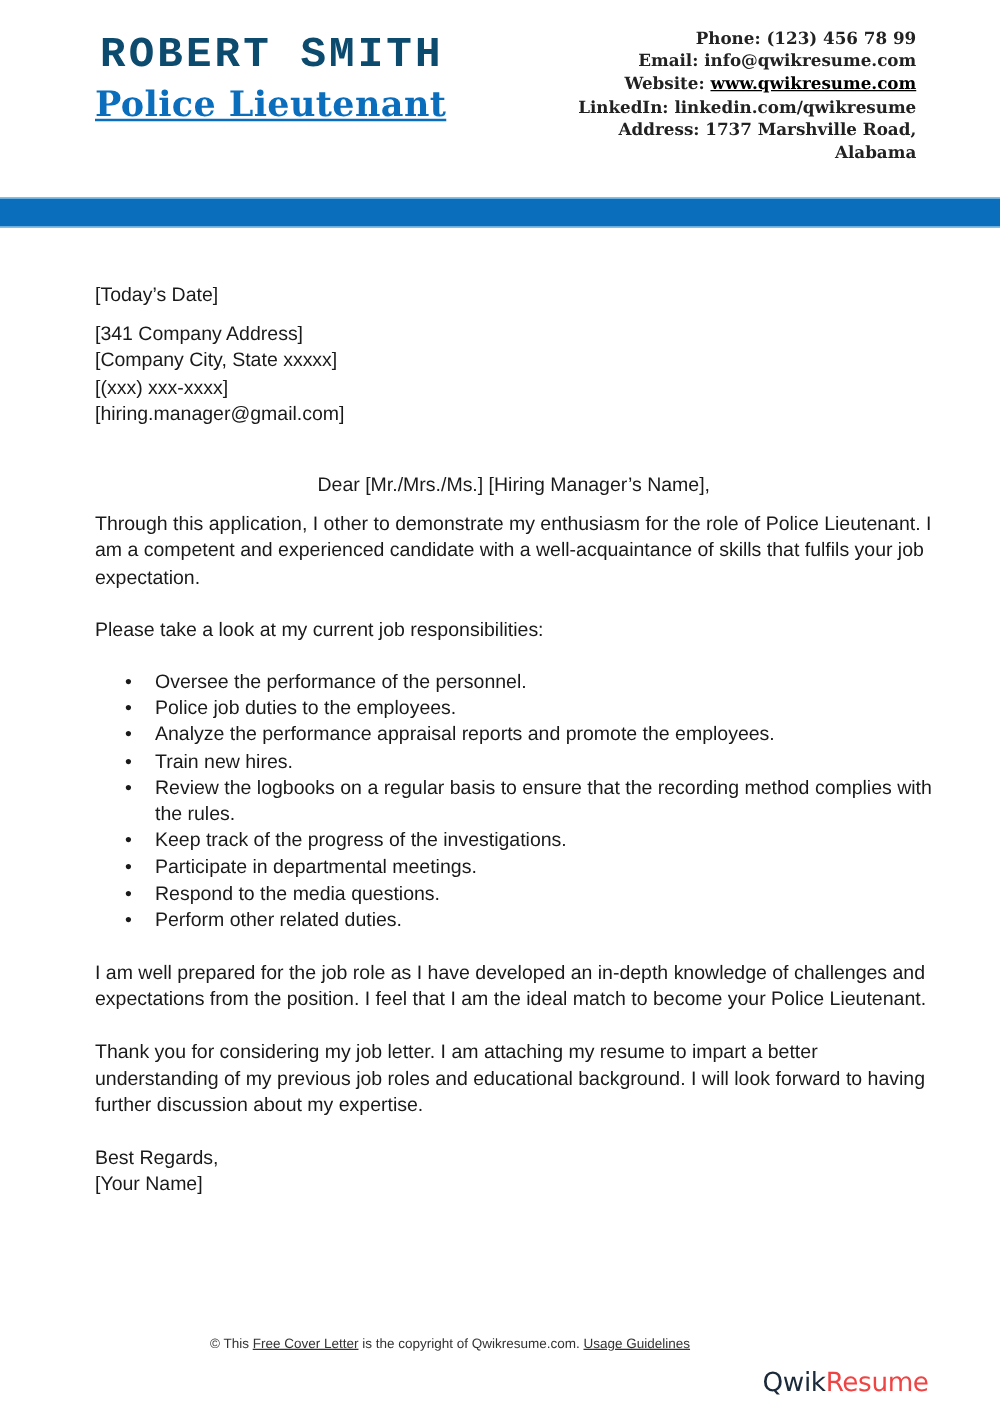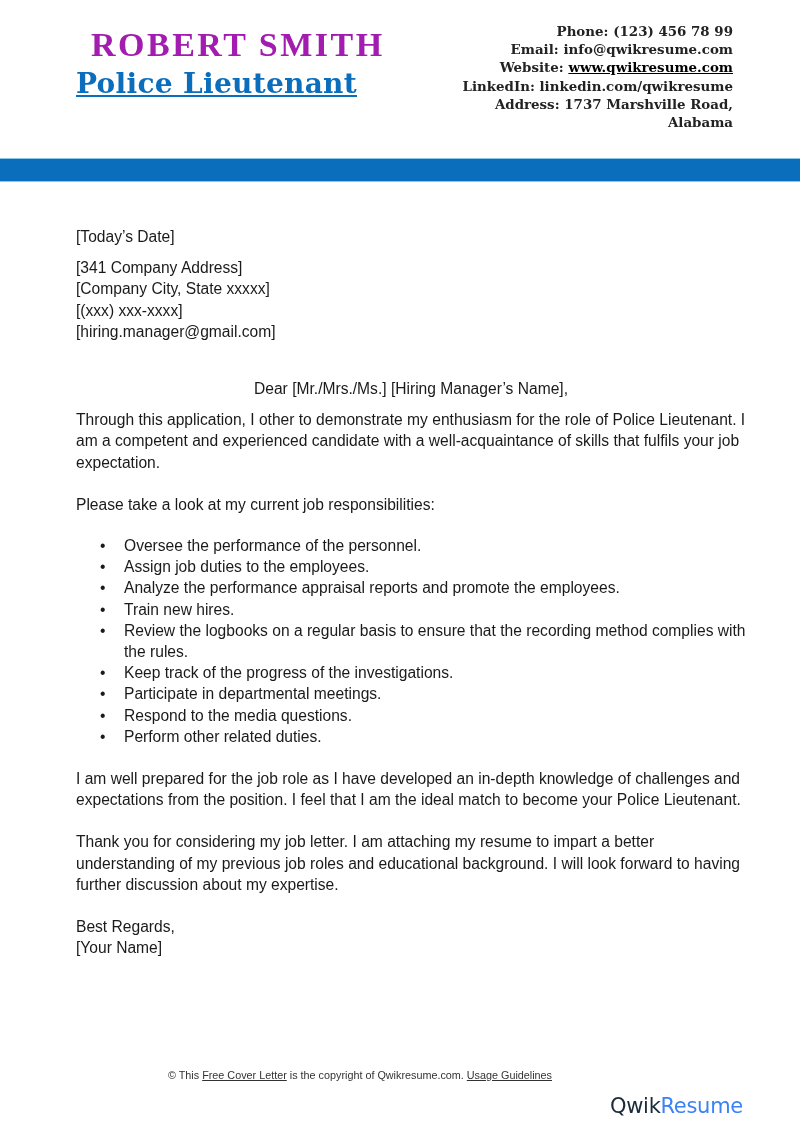--- a/index.html
+++ b/index.html
@@ -1,20 +1,20 @@
 <!DOCTYPE html>
 <html><head>
 <meta charset="utf-8">
 <style>
   html, body { margin: 0; padding: 0; background: #ffffff; }
   body { width: 800px; height: 1131px; position: relative; overflow: hidden; color: #1a1a1a; }
   .name {
-    position: absolute; left: 91px; top: 25px;
-    font-family: Liberation Serif, serif; font-weight: bold; font-size: 34px;
-    letter-spacing: 2.5px; color: #a21caf; line-height: 40px; margin: 0;
+    position: absolute; left: 80px; top: 25px;
+    font-family: Liberation Mono, monospace; font-weight: bold; font-size: 34px;
+    letter-spacing: 2.5px; color: #0c4a6e; line-height: 40px; margin: 0;
   }
   .role {
     position: absolute; left: 76px; top: 66px;
     font-family: "DejaVu Serif", serif; font-weight: bold; font-size: 28px;
     color: #0a6ebd; line-height: 36px; margin: 0; letter-spacing: 0.3px; text-decoration: underline;
   }
   .contact {
     position: absolute; right: 67px; top: 22px; text-align: right;
     font-family: "DejaVu Serif", serif; font-size: 13.4px; line-height: 18.2px; color: #222; font-weight: bold;
   }
@@ -41,21 +41,21 @@
   .footer {
     position: absolute; left: 168px; top: 1069px;
     font-family: "Liberation Sans", sans-serif; font-size: 10.8px; color: #333; white-space: nowrap;
   }
   .footer .flink { text-decoration: underline; color: #333; }
   .logo {
     position: absolute; left: 610px; top: 1094px;
     font-family: "DejaVu Sans", sans-serif; font-size: 21px; white-space: nowrap; letter-spacing: -0.3px;
   }
   .logo .qwik { color: #1b2a3a; }
-  .logo .resume { color: #3b82f6; }
+  .logo .resume { color: #ef4444; }
 </style>
 </head>
 <body>
 
 <h1 class="name">ROBERT SMITH</h1>
 <h2 class="role">Police Lieutenant</h2>
 
 <div class="contact">
   <div>Phone: (123) 456 78 99</div>
   <div>Email: info@qwikresume.com</div>
@@ -73,21 +73,21 @@
     <p class="addr">[341 Company Address]</p>
     <p class="addr">[Company City, State xxxxx]</p>
     <p class="addr">[(xxx) xxx-xxxx]</p>
     <p class="addr">[hiring.manager@gmail.com]</p>
   </div>
   <p class="salutation">Dear [Mr./Mrs./Ms.] [Hiring Manager’s Name],</p>
   <p class="para">Through this application, I other to demonstrate my enthusiasm for the role of Police Lieutenant. I am a competent and experienced candidate with a well-acquaintance of skills that fulfils your job expectation.</p>
   <p class="intro">Please take a look at my current job responsibilities:</p>
   <ul class="resp">
     <li><span class="bullet">•</span><span>Oversee the performance of the personnel.</span></li>
-    <li><span class="bullet">•</span><span>Assign job duties to the employees.</span></li>
+    <li><span class="bullet">•</span><span>Police job duties to the employees.</span></li>
     <li><span class="bullet">•</span><span>Analyze the performance appraisal reports and promote the employees.</span></li>
     <li><span class="bullet">•</span><span>Train new hires.</span></li>
     <li><span class="bullet">•</span><span>Review the logbooks on a regular basis to ensure that the recording method complies with the rules.</span></li>
     <li><span class="bullet">•</span><span>Keep track of the progress of the investigations.</span></li>
     <li><span class="bullet">•</span><span>Participate in departmental meetings.</span></li>
     <li><span class="bullet">•</span><span>Respond to the media questions.</span></li>
     <li><span class="bullet">•</span><span>Perform other related duties.</span></li>
   </ul>
   <p class="para">I am well prepared for the job role as I have developed an in-depth knowledge of challenges and expectations from the position. I feel that I am the ideal match to become your Police Lieutenant.</p>
   <p class="para">Thank you for considering my job letter. I am attaching my resume to impart a better understanding of my previous job roles and educational background. I will look forward to having further discussion about my expertise.</p>

